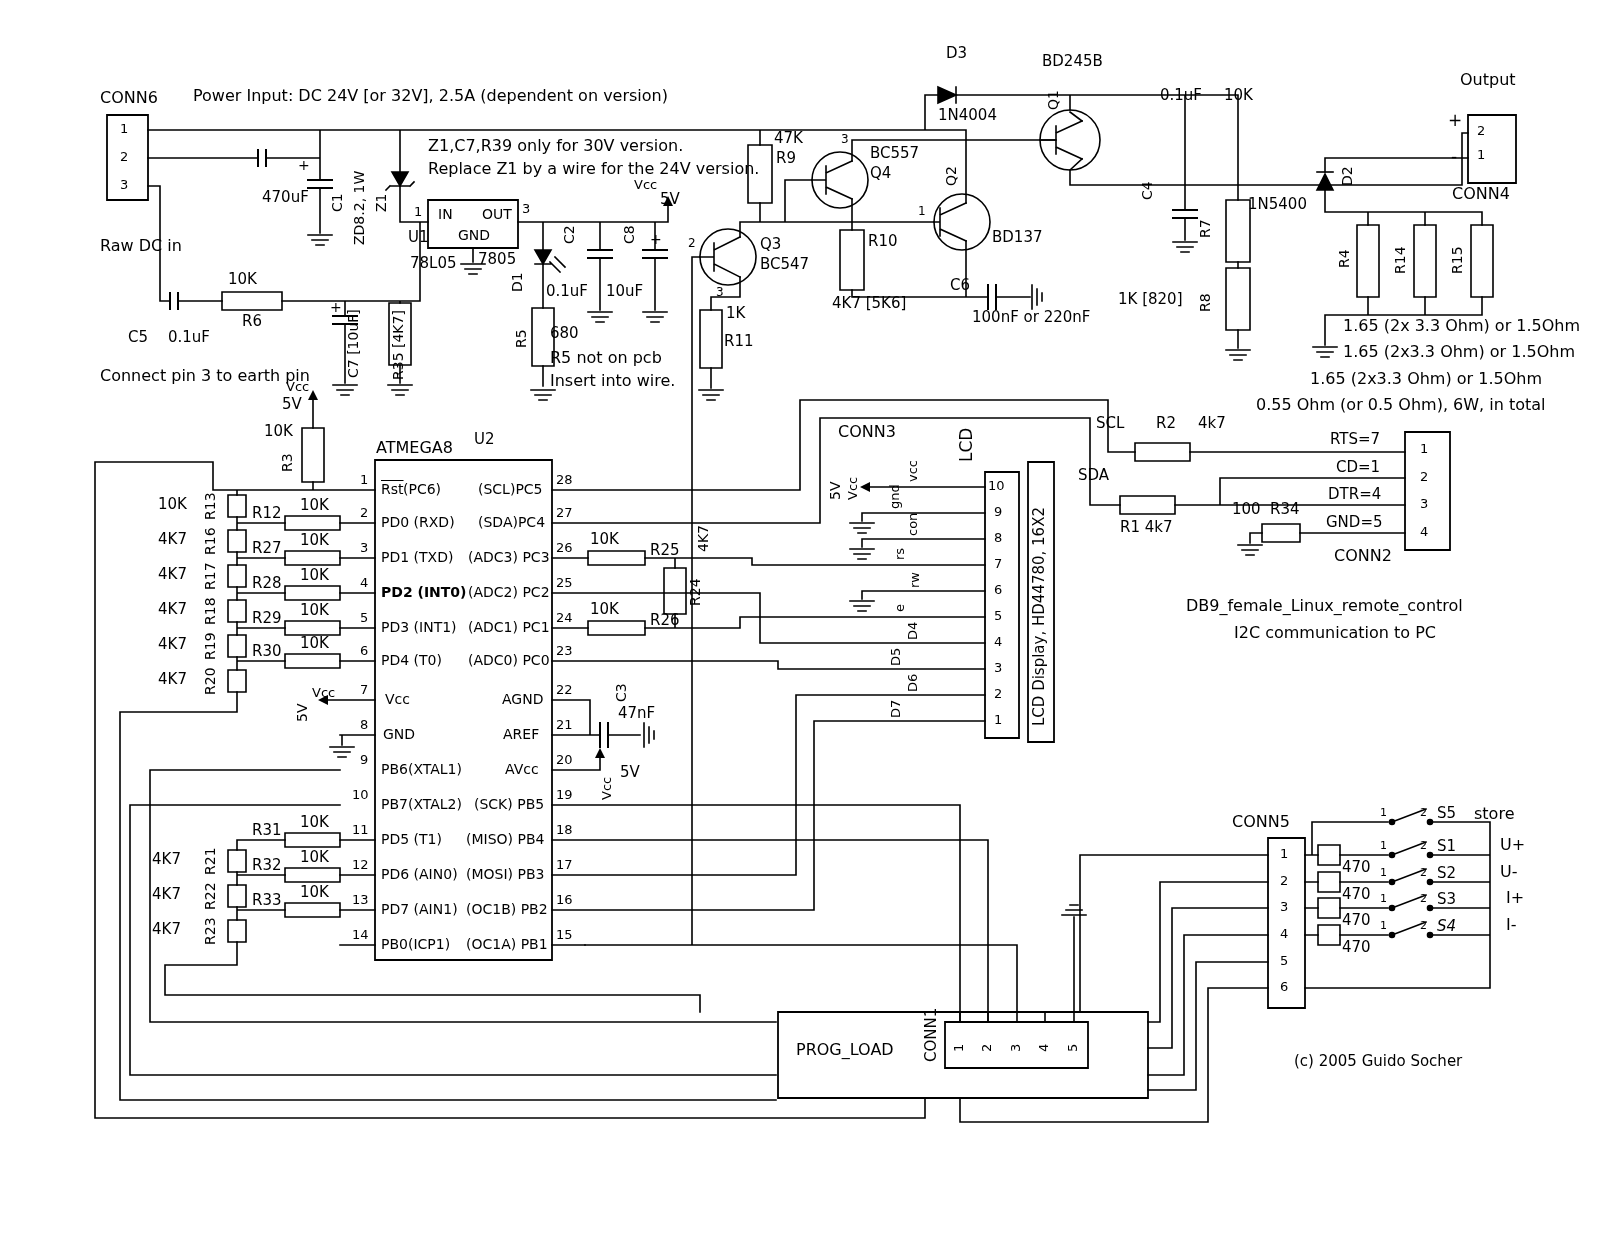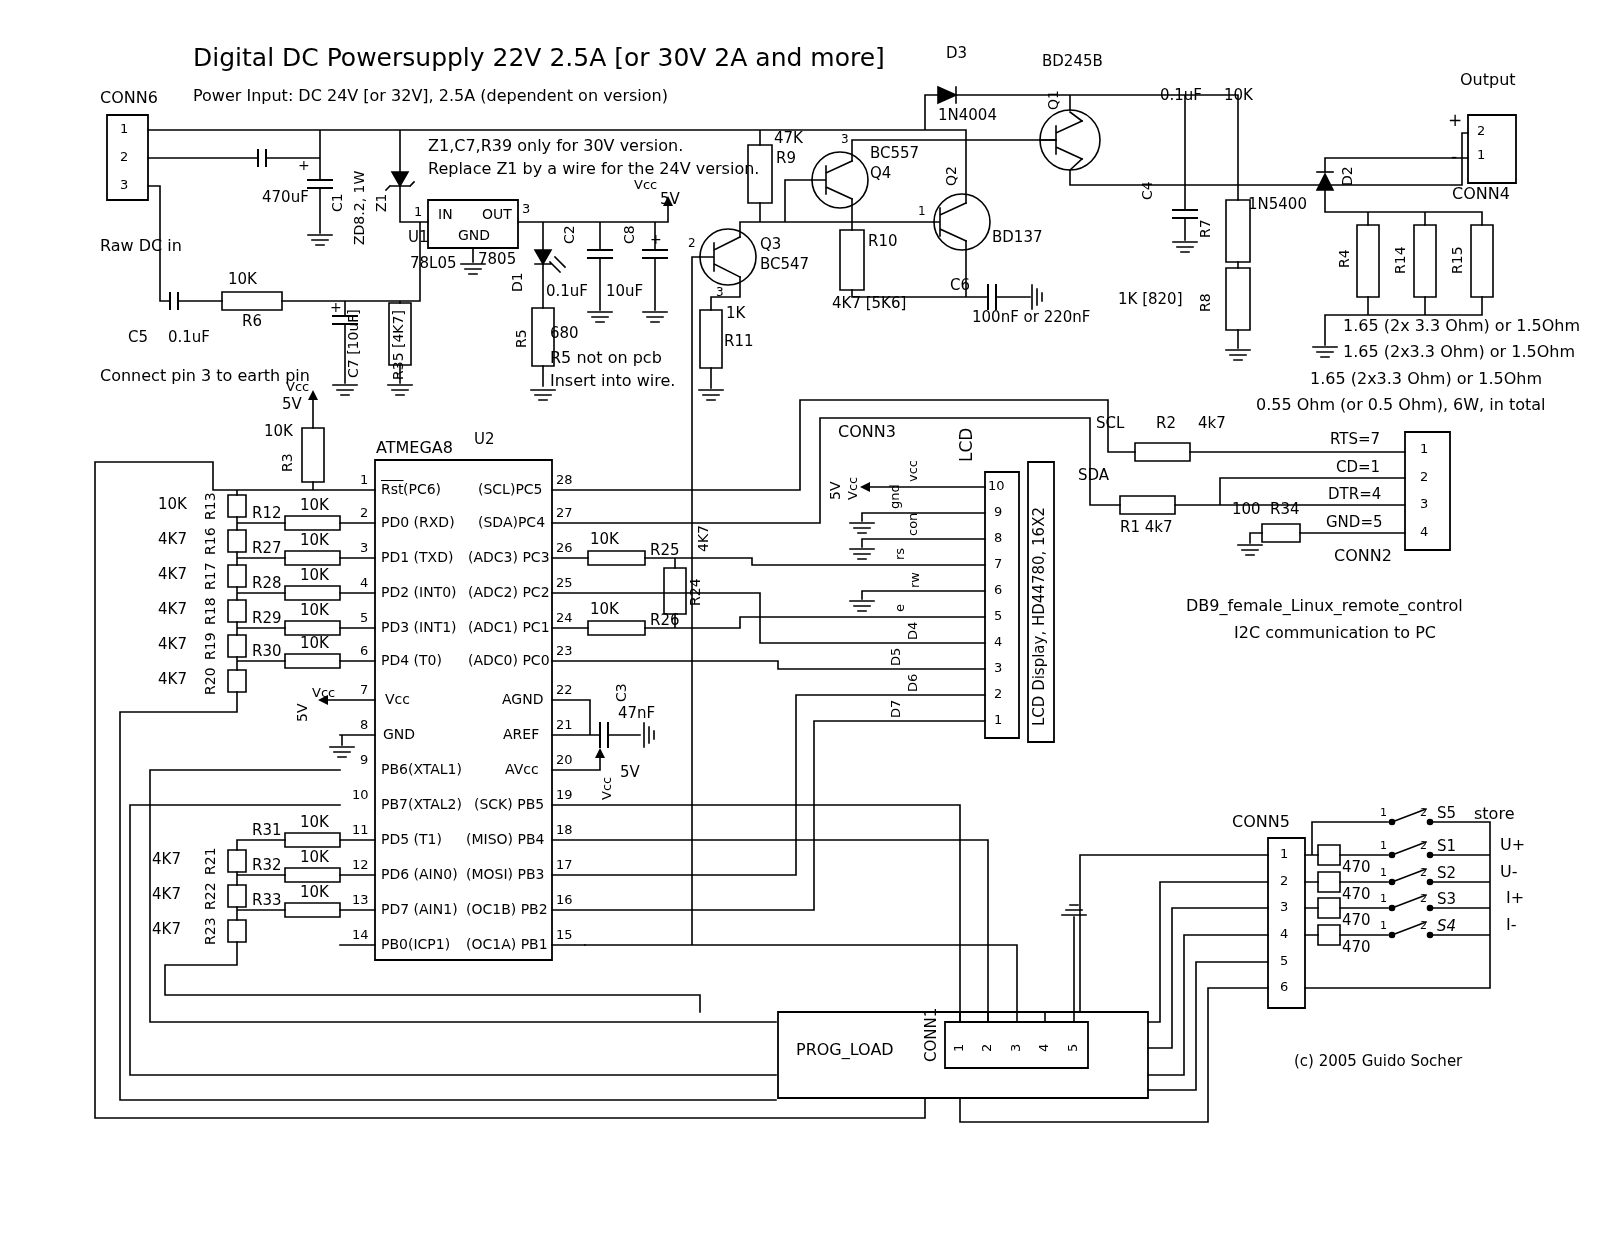--- a/index.html
+++ b/index.html
@@ -254,21 +254,20 @@
   <g>
     <use href="#g-arr" transform="translate(668,196)"></use>
     <use href="#g-arr" transform="translate(313,390)"></use>
     <use href="#g-arr" transform="translate(600,748)"></use>
     <use href="#g-arr" transform="translate(318,700) rotate(-90)"></use>
     <use href="#g-arr" transform="translate(860,487) rotate(-90)"></use>
   </g>
 </svg>
 
 <div id="labels">
-      <span class="lbl" style="left: 193px; top: 45px; font-size: 25px;">Digital DC Powersupply 22V 2.5A [or 30V 2A and more]</span>
       <span class="lbl" style="left: 193px; top: 88px; font-size: 16px;">Power Input: DC 24V [or 32V], 2.5A (dependent on version)</span>
       <span class="lbl" style="left: 100px; top: 90px; font-size: 16px;">CONN6</span>
       <span class="lbl" style="left: 120px; top: 122px; font-size: 13px;">1</span>
       <span class="lbl" style="left: 120px; top: 150px; font-size: 13px;">2</span>
       <span class="lbl" style="left: 120px; top: 178px; font-size: 13px;">3</span>
       <span class="lbl" style="left: 100px; top: 212px; font-size: 16px; margin-top: 26px;">Raw DC in</span>
       <span class="lbl" style="left: 262px; top: 190px; font-size: 15px;">470uF</span>
       <span class="lbl" style="left: 298px; top: 158px; font-size: 14px;">+</span>
       <span class="lbl rot" style="left: 330px; top: 212px; font-size: 14px;">C1</span>
       <span class="lbl rot" style="left: 352px; top: 245px; font-size: 14px;">ZD8.2, 1W</span>
@@ -397,21 +396,21 @@
       <span class="lbl" style="left: 360px; top: 753px; font-size: 13px;">9</span>
       <span class="lbl" style="left: 352px; top: 788px; font-size: 13px;">10</span>
       <span class="lbl" style="left: 352px; top: 823px; font-size: 13px;">11</span>
       <span class="lbl" style="left: 352px; top: 858px; font-size: 13px;">12</span>
       <span class="lbl" style="left: 352px; top: 893px; font-size: 13px;">13</span>
       <span class="lbl" style="left: 352px; top: 928px; font-size: 13px;">14</span>
       <span class="lbl" style="left: 381px; top: 482px; font-size: 14px; text-decoration: overline;">Rst</span>
       <span class="lbl" style="left: 403px; top: 482px; font-size: 14px;">(PC6)</span>
       <span class="lbl" style="left: 381px; top: 515px; font-size: 14px;">PD0 (RXD)</span>
       <span class="lbl" style="left: 381px; top: 550px; font-size: 14px;">PD1 (TXD)</span>
-      <span class="lbl" style="left: 381px; top: 585px; font-size: 14px;">PD2 (INT0)</span>
+      <span class="lbl" style="left: 381px; top: 585px; font-size: 14px; font-weight: bold;">PD2 (INT0)</span>
       <span class="lbl" style="left: 381px; top: 620px; font-size: 14px;">PD3 (INT1)</span>
       <span class="lbl" style="left: 381px; top: 653px; font-size: 14px;">PD4 (T0)</span>
       <span class="lbl" style="left: 385px; top: 692px; font-size: 14px;">Vcc</span>
       <span class="lbl" style="left: 383px; top: 727px; font-size: 14px;">GND</span>
       <span class="lbl" style="left: 381px; top: 762px; font-size: 14px;">PB6(XTAL1)</span>
       <span class="lbl" style="left: 381px; top: 797px; font-size: 14px;">PB7(XTAL2)</span>
       <span class="lbl" style="left: 381px; top: 832px; font-size: 14px;">PD5 (T1)</span>
       <span class="lbl" style="left: 381px; top: 867px; font-size: 14px;">PD6 (AIN0)</span>
       <span class="lbl" style="left: 381px; top: 902px; font-size: 14px;">PD7 (AIN1)</span>
       <span class="lbl" style="left: 381px; top: 937px; font-size: 14px;">PB0(ICP1)</span>

